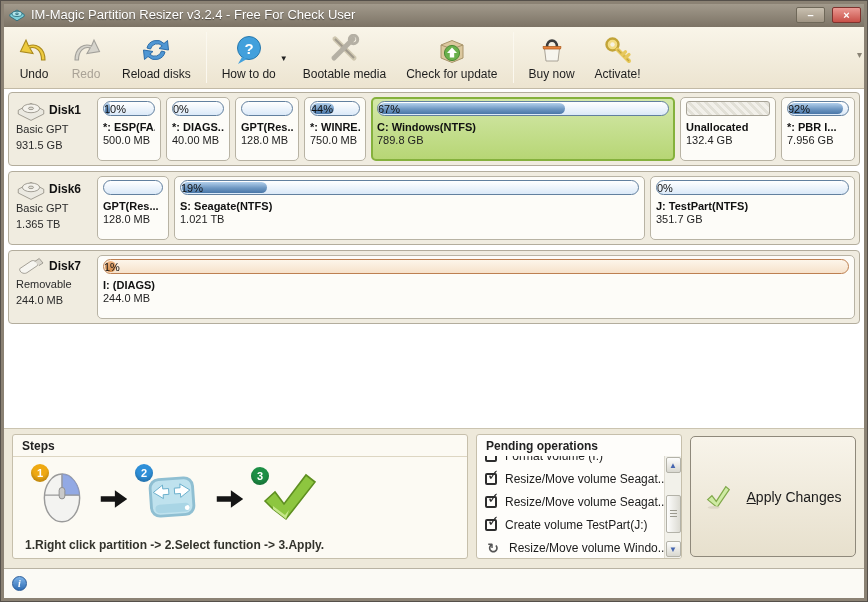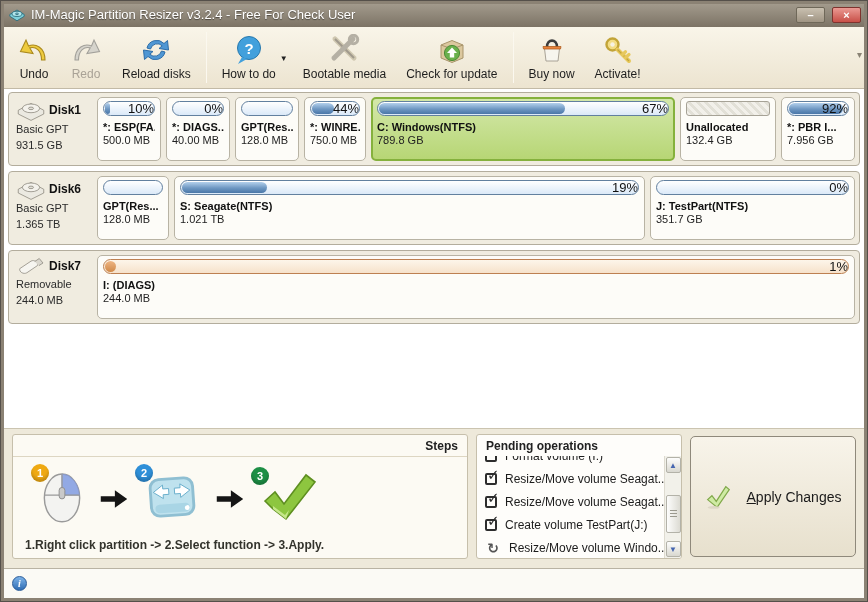--- a/index.html
+++ b/index.html
@@ -35,34 +35,34 @@
   .disk-name { font-size:12px; font-weight:bold; color:#111; }
   .disk-meta { font-size:11px; color:#2a2a2a; line-height:1.35; margin-top:1px; }
   .parts { flex:1; display:flex; gap:5px; min-width:0; }
   .part { background:#fdfcf8; border:1px solid #b8b3a4; border-radius:5px; padding:3px 5px;
     display:flex; flex-direction:column; min-width:0; cursor:pointer; }
   .part.sel { background:linear-gradient(#d4e8aa,#b7d675); border:2px solid #85b13d; padding:2px 4px; }
   .bar { height:15px; border:1px solid #62809f; border-radius:8px; background:linear-gradient(#ffffff,#dbe9f8);
     position:relative; overflow:hidden; margin-bottom:3px; flex:0 0 15px; }
   .fill { position:absolute; left:1px; top:1px; bottom:1px; border-radius:7px;
     background:linear-gradient(#b3d0ec,#6e97c2 55%,#4a77a8); }
-  .pct { position:absolute; left:0; right:0; top:0; text-align:right; font-size:13px; line-height:14px; color:#111; }
+  .pct { position:absolute; left:0; right:0; top:0; text-align:left; font-size:11px; line-height:14px; color:#111; }
   .part.orange .bar { border-color:#bd8051; background:linear-gradient(#fdf5ea,#f6e2cb); }
   .part.orange .fill { background:linear-gradient(#eeb584,#d08948); }
   .part.unalloc .bar { border-color:#a6a296; border-radius:3px;
     background:repeating-linear-gradient(45deg,#f2f0ea 0 3px,#e2e0d7 3px 6px); }
   .plabel { font-size:11px; font-weight:bold; color:#111; white-space:nowrap; overflow:hidden; margin-top:2px; }
   .psize { font-size:11px; color:#222; margin-top:1px; }
   
   .bottom { height:140px; flex:0 0 140px; background:#eee9da; border-top:1px solid #cbc4b0;
     display:flex; gap:8px; padding:5px 8px 9px 8px; }
   .panel { background:#fcfaf3; border:1px solid #c6bfab; border-radius:3px; overflow:hidden; }
   .steps-panel { flex:1; display:flex; flex-direction:column; }
   .panel-title { font-size:12px; font-weight:bold; color:#222; padding:4px 9px 3px; }
-  .steps-panel .panel-title { border-bottom:1px solid #ddd6c2;text-align:right; }
+  .steps-panel .panel-title { border-bottom:1px solid #ddd6c2; }
   .steps-body { flex:1; padding:2px 12px 4px; display:flex; flex-direction:column; }
   .steps-icons { flex:1; display:flex; align-items:center; gap:16px; padding-left:16px; }
   .step-wrap { position:relative; }
   .badge { position:absolute; top:-6px; left:-10px; width:18px; height:18px; border-radius:50%;
     color:#fff; font-size:11px; font-weight:bold; text-align:center; line-height:18px; box-shadow:inset 0 -3px 3px rgba(0,0,0,.18); }
   .badge.b1 { background:#efa912; }
   .badge.b2 { background:#2e8fd8; }
   .badge.b3 { background:#1d8f45; }
   .steps-caption { font-size:12px; font-weight:bold; color:#33332c; padding-bottom:2px; }
   

